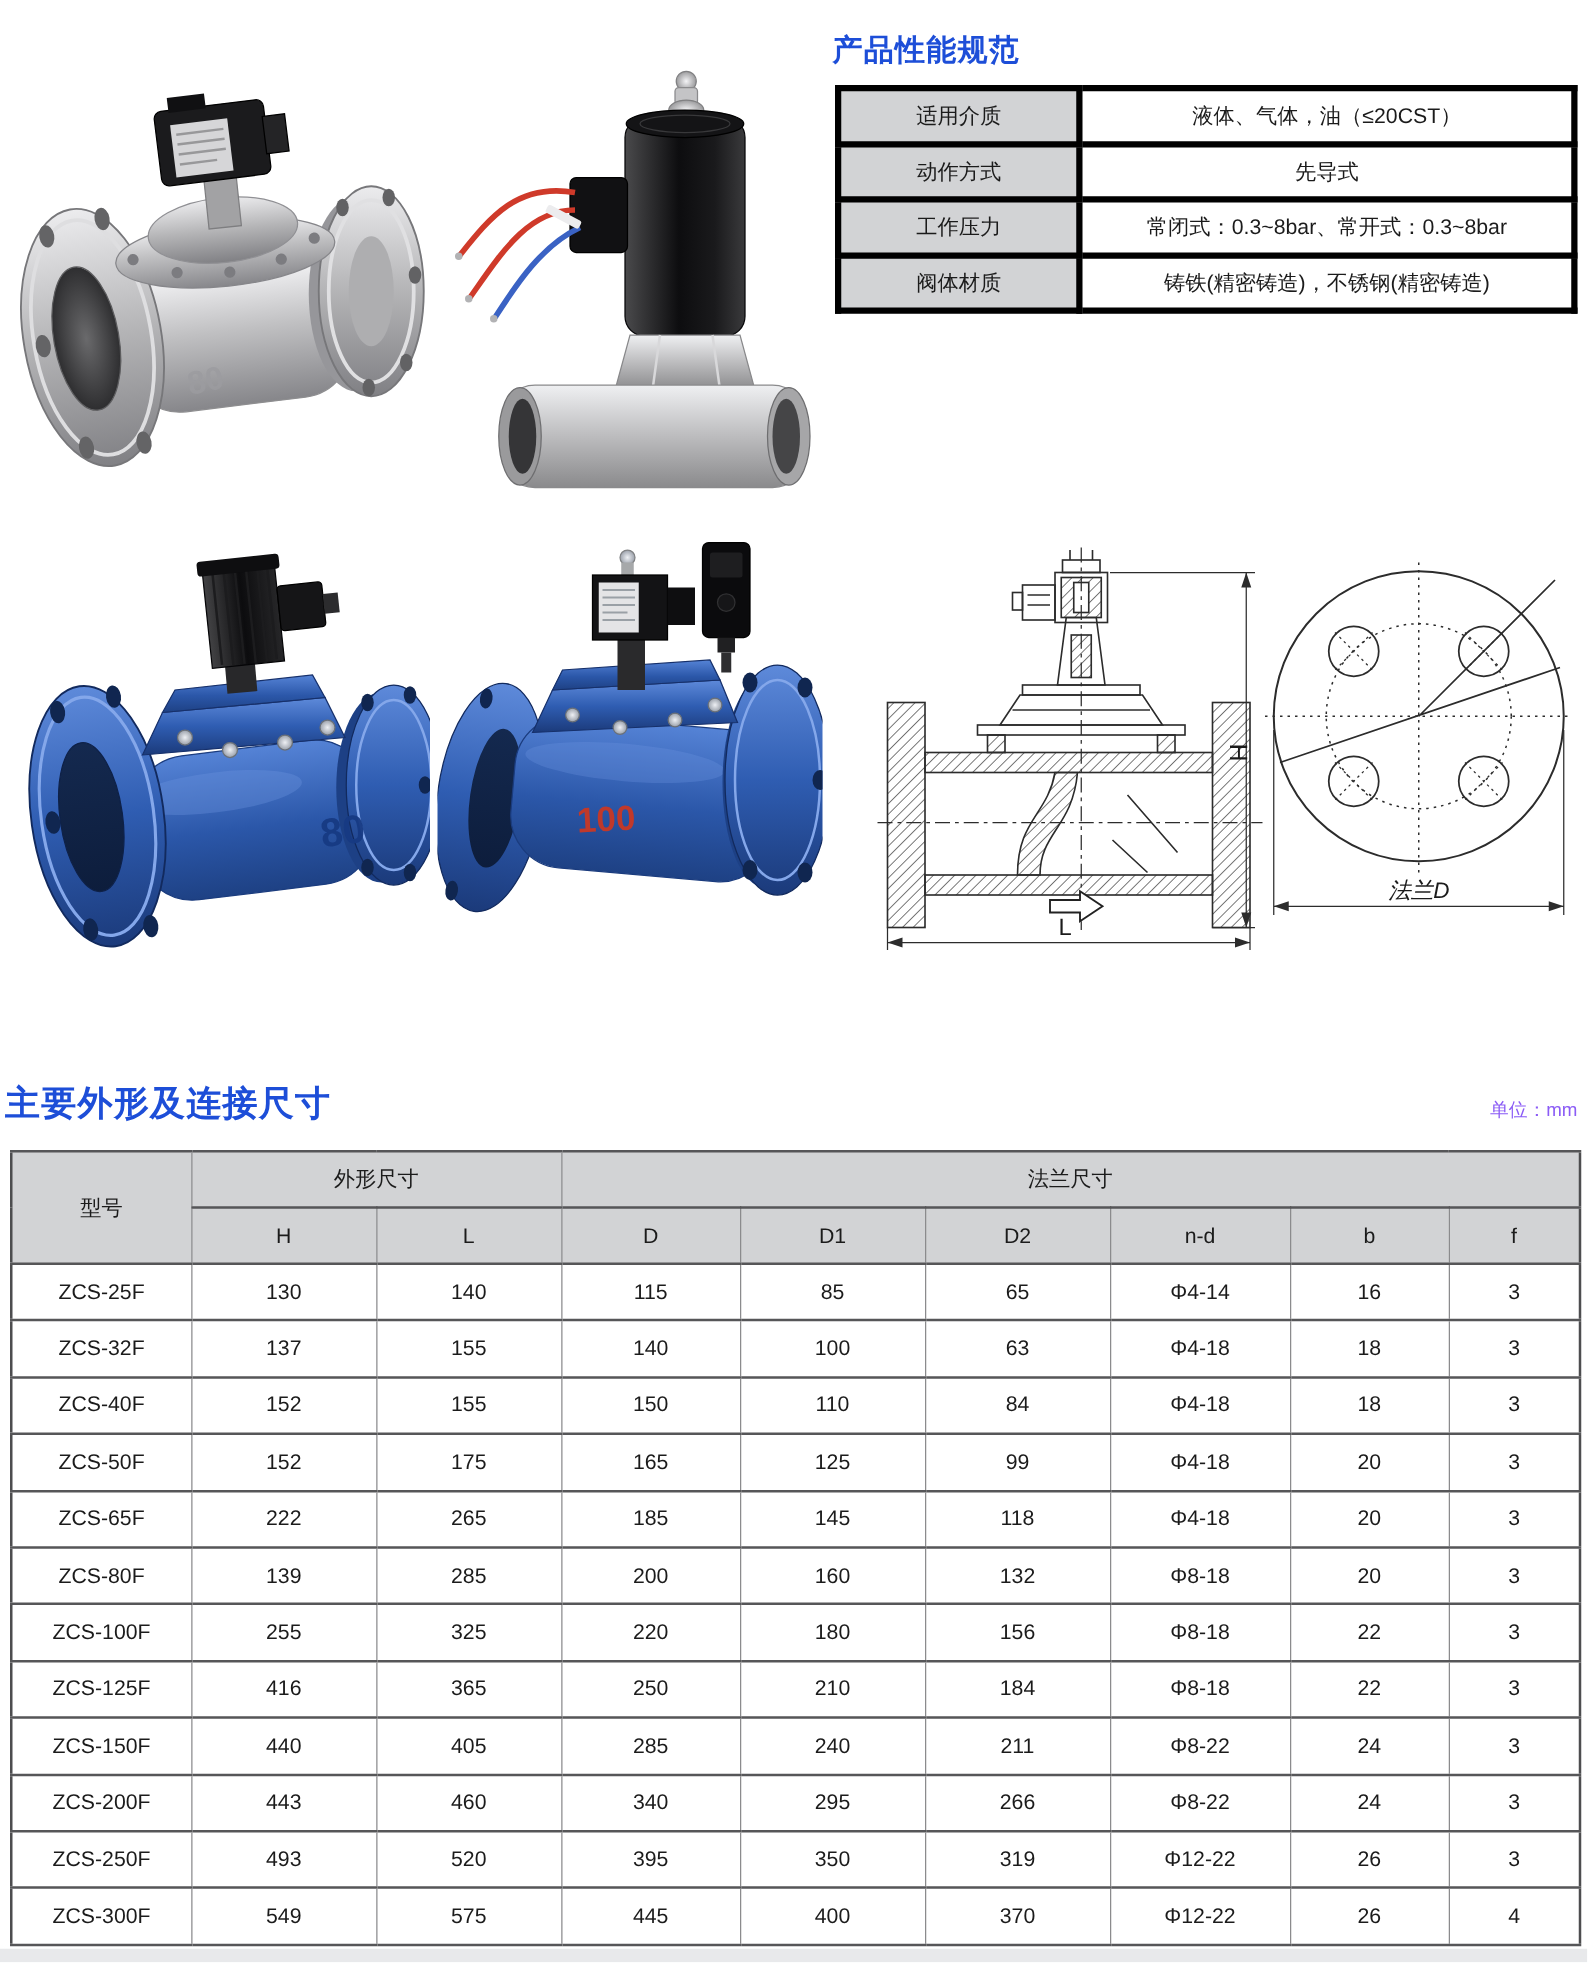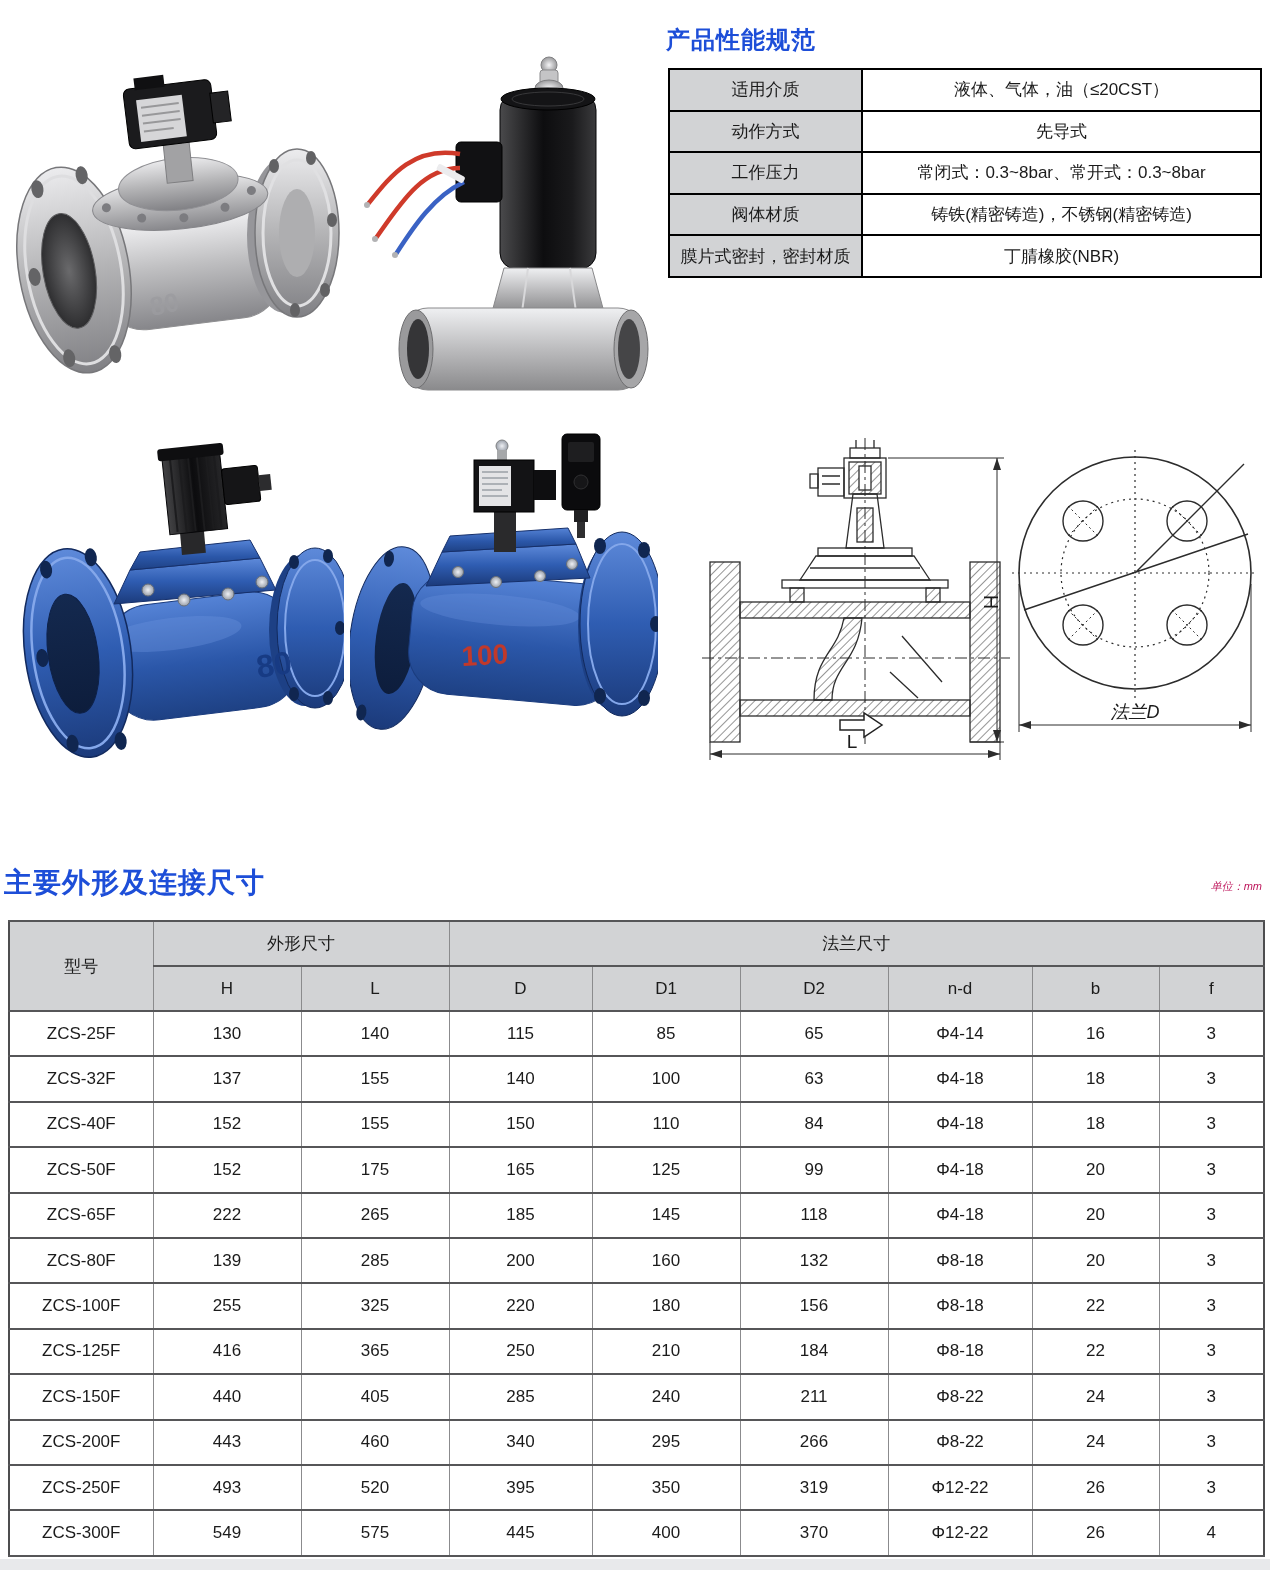--- a/index.html
+++ b/index.html
@@ -1,32 +1,32 @@
 <!DOCTYPE html>
 <html><head>
 <meta charset="utf-8">
 <style>
   html,body{margin:0;padding:0;background:#fff;}
   .page{position:relative;width:1270px;height:1570px;background:#fff;overflow:hidden;
         font-family:"Liberation Sans","DejaVu Sans",sans-serif;color:#1b1b1b;}
   .sec-title{position:absolute;margin:0;font-weight:bold;color:#1d4ed8;letter-spacing:1px;}
   .spec-title{left:666px;top:24px;font-size:24px;}
   .dim-title{left:4px;top:864px;font-size:28px;}
-  .unit-label{position:absolute;left:1100px;top:879px;width:162px;text-align:right;font-size:11px;color:#be185d;font-style:italic;}
+  .unit-label{position:absolute;left:1100px;top:879px;width:162px;text-align:right;font-size:15px;color:#8b5cf6;}
   .photo,.drawing{position:absolute;}
   .photo svg,.drawing svg{width:100%;height:100%;display:block;}
   .photo-ss{left:12px;top:50px;width:335px;height:348px;}
   .photo-th{left:352px;top:52px;width:300px;height:348px;}
   .photo-b1{left:22px;top:438px;width:322px;height:334px;}
   .photo-b2{left:350px;top:430px;width:308px;height:320px;}
   .draw-section{left:694px;top:430px;width:324px;height:340px;}
   .draw-flange{left:1004px;top:432px;width:262px;height:338px;font-style:italic;}
   table{border-collapse:collapse;table-layout:fixed;position:absolute;background:#fff;}
   .spec-table{left:668px;top:68px;width:594px;}
-  .spec-table td{border:2px solid #000000;height:39.6px;text-align:center;font-size:17px;padding:0 4px;}
+  .spec-table td{border:5px solid #000000;height:39.6px;text-align:center;font-size:17px;padding:0 4px;}
   .spec-table td.spec-label{background:#d2d3d5;}
   .dim-table{left:8px;top:920px;width:1255px;border:2px solid #4d4d4f;}
   .dim-table th,.dim-table td{border-left:1px solid #8b8b8d;border-right:1px solid #8b8b8d;
       border-top:2px solid #565658;border-bottom:2px solid #565658;
       text-align:center;font-size:17px;font-weight:normal;padding:0;}
   .dim-table th{background:#d2d3d5;height:43px;margin-top:37px;}
   .dim-table td{height:43.4px;background:#fff;}
   .bottom-strip{position:absolute;left:0;top:1559px;width:1270px;height:11px;background:#e8e9eb;}
 </style>
 </head>
@@ -169,24 +169,20 @@
   <tr>
     <td class="spec-label">工作压力</td>
     <td class="spec-value">常闭式：0.3~8bar、常开式：0.3~8bar</td>
   </tr>
 
   <tr>
     <td class="spec-label">阀体材质</td>
     <td class="spec-value">铸铁(精密铸造)，不锈钢(精密铸造)</td>
   </tr>
 
-  <tr>
-    <td class="spec-label">膜片式密封，密封材质</td>
-    <td class="spec-value">丁腈橡胶(NBR)</td>
-  </tr>
 
 </tbody>
   </table>
 
   <div class="photo photo-b1">
     <svg viewBox="0 0 322 334">
       <defs>
         <linearGradient id="b1f" x1="0" y1="0" x2="0" y2="1">
           <stop offset="0" stop-color="#5e8ada"></stop>
             <stop offset="0.5" stop-color="#2f5db2"></stop>

